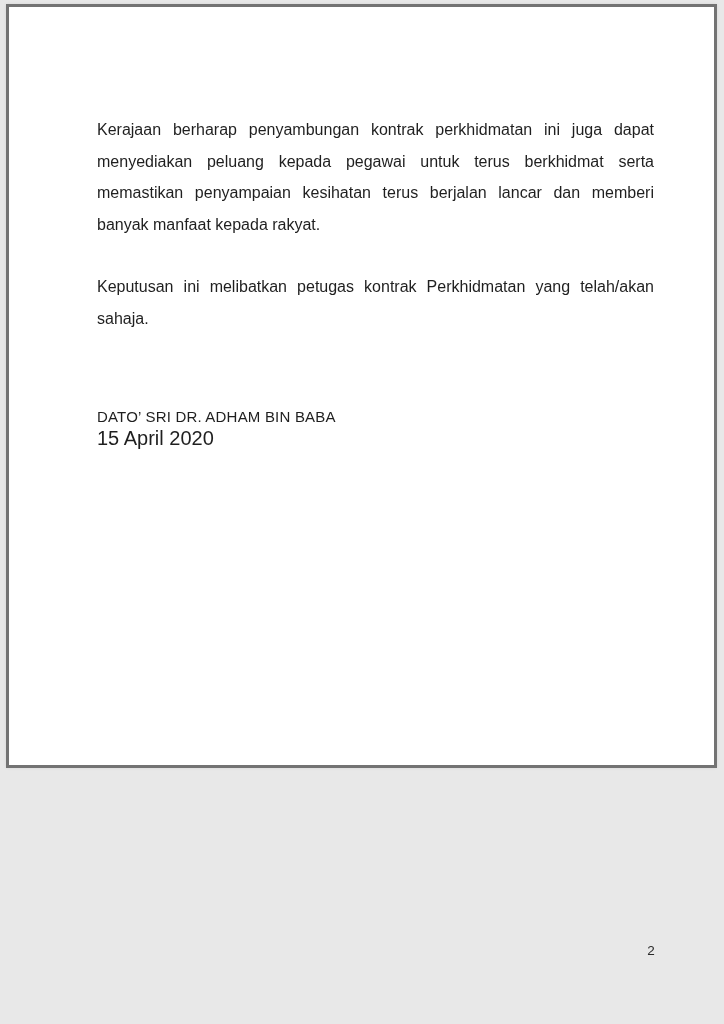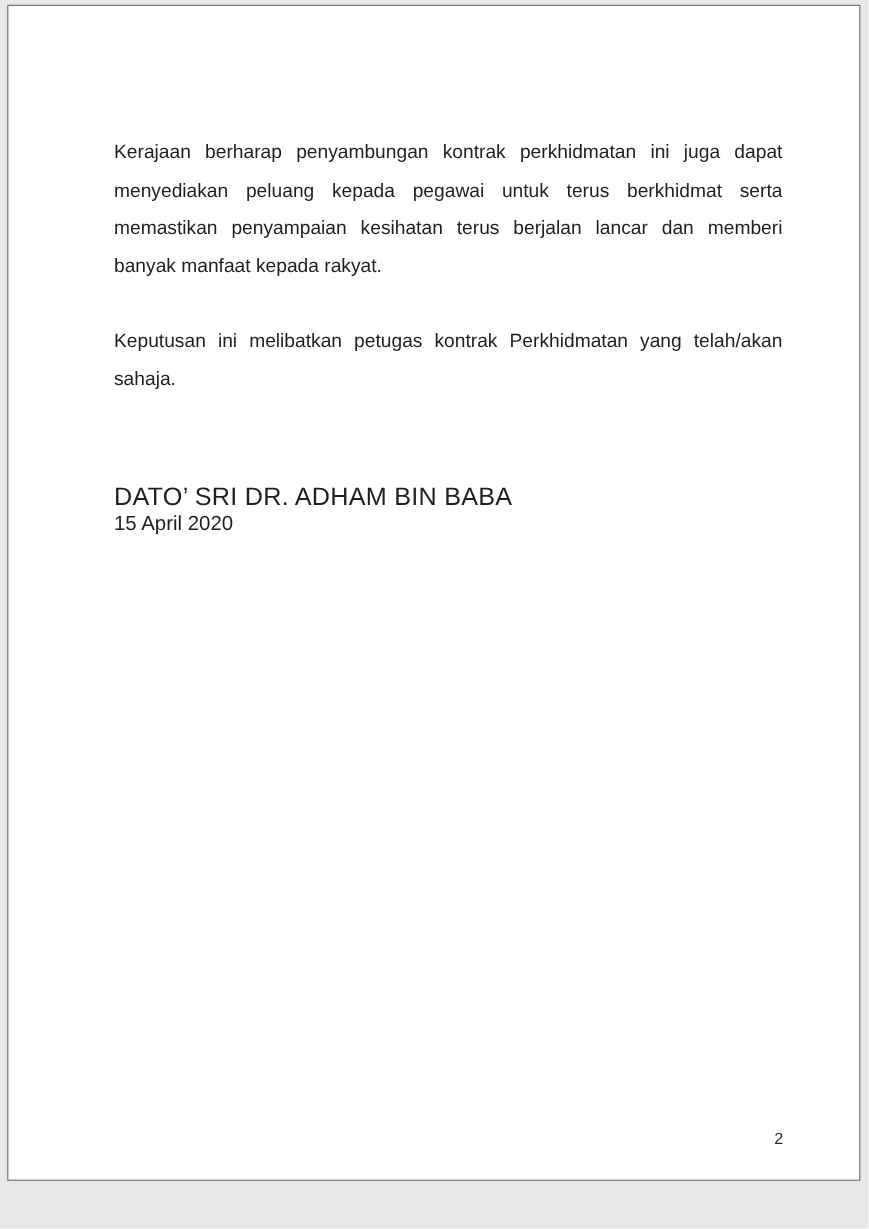--- a/index.html
+++ b/index.html
@@ -16,23 +16,23 @@
     width: 724px;
     height: 1024px;
     background: #e8e8e8;
   }
 
   .page {
     position: absolute;
     left: 6px;
     top: 4px;
     width: 711px;
-    height: 980px;
+    height: 764px;
     background: #ffffff;
-    border: 1px solid #737373;
+    border: 3px solid #737373;
     box-shadow: 0 0 3px rgba(0,0,0,0.08);
   }
 
   .content {
     position: absolute;
     left: 88px;
     top: 0;
     width: 557px;
     color: #1f1f1f;
     font-size: 16px;
@@ -54,27 +54,27 @@
     white-space: nowrap;
   }
 
   .signature {
     position: absolute;
     top: 399px;
     left: 0;
     color: #1f1f1f;
   }
   .sig-name {
-    font-size: 21px;
+    font-size: 15px;
     line-height: 21px;
     letter-spacing: 0.2px;
     white-space: nowrap;
   }
   .sig-date {
-    font-size: 17px;
+    font-size: 20px;
     line-height: 23px;
     white-space: nowrap;
   }
 
   .page-number {
     position: absolute;
     left: 631px;
     top: 934px;
     width: 22px;
     text-align: center;

